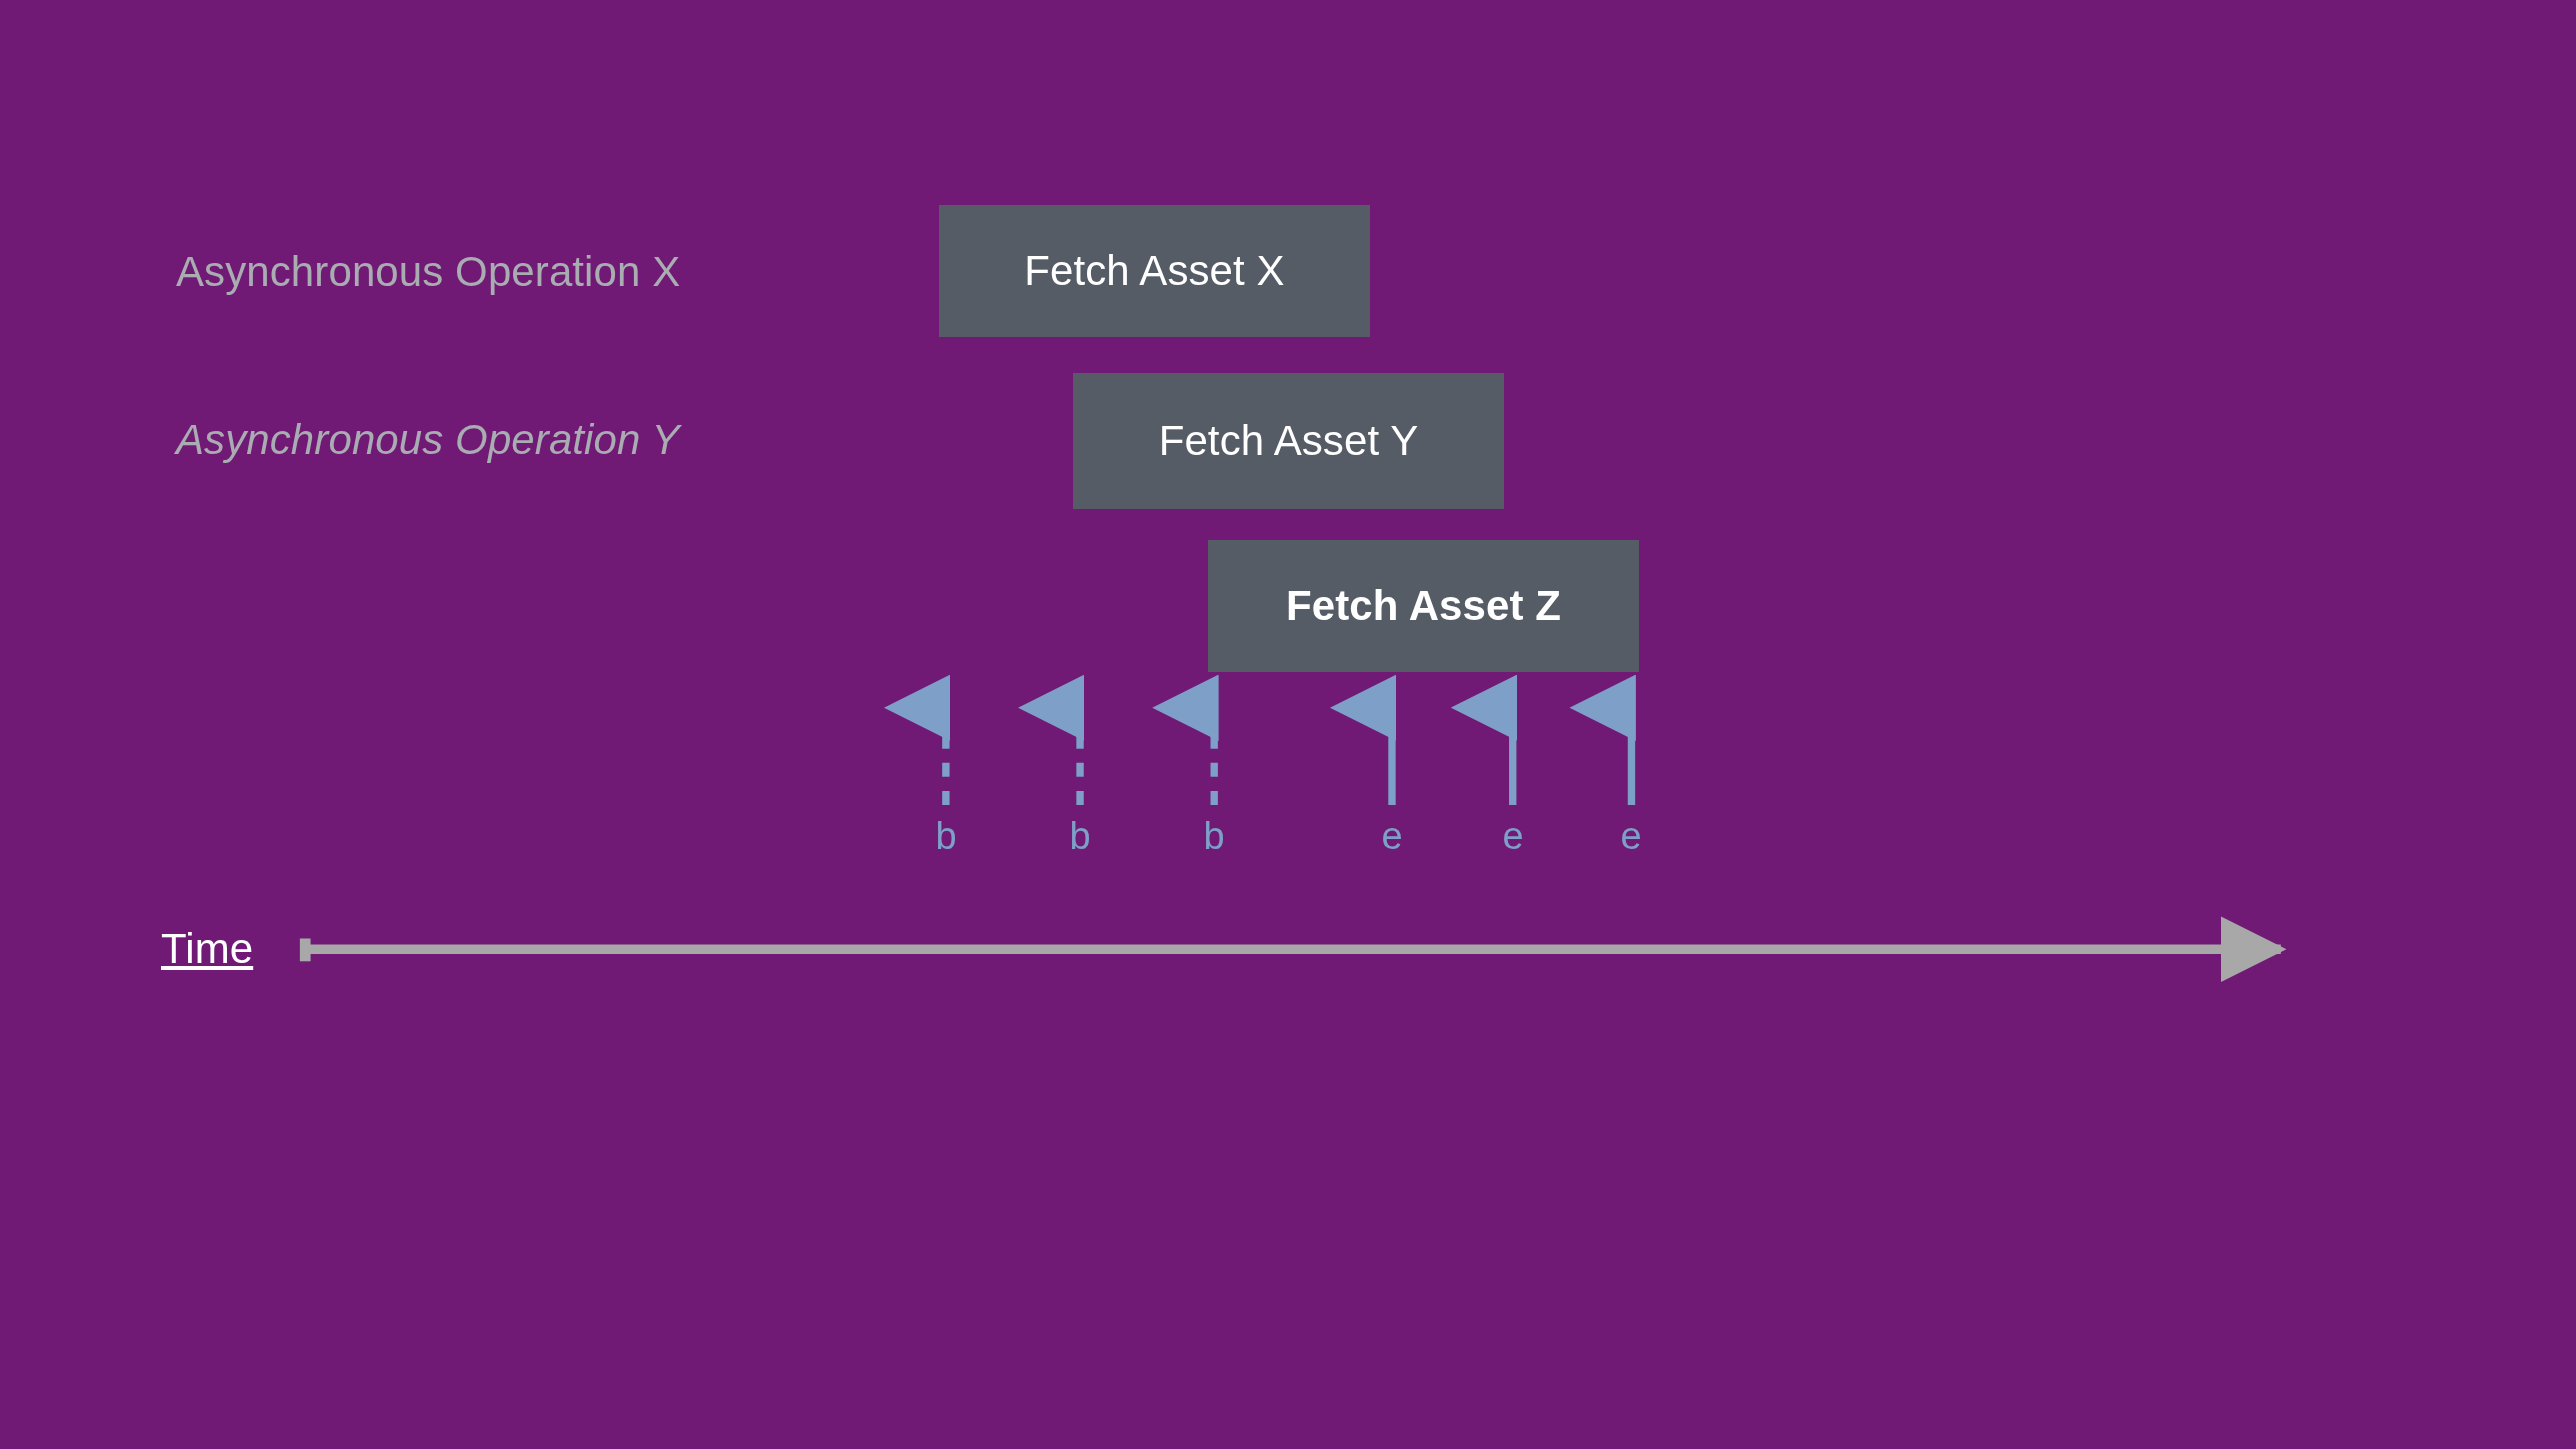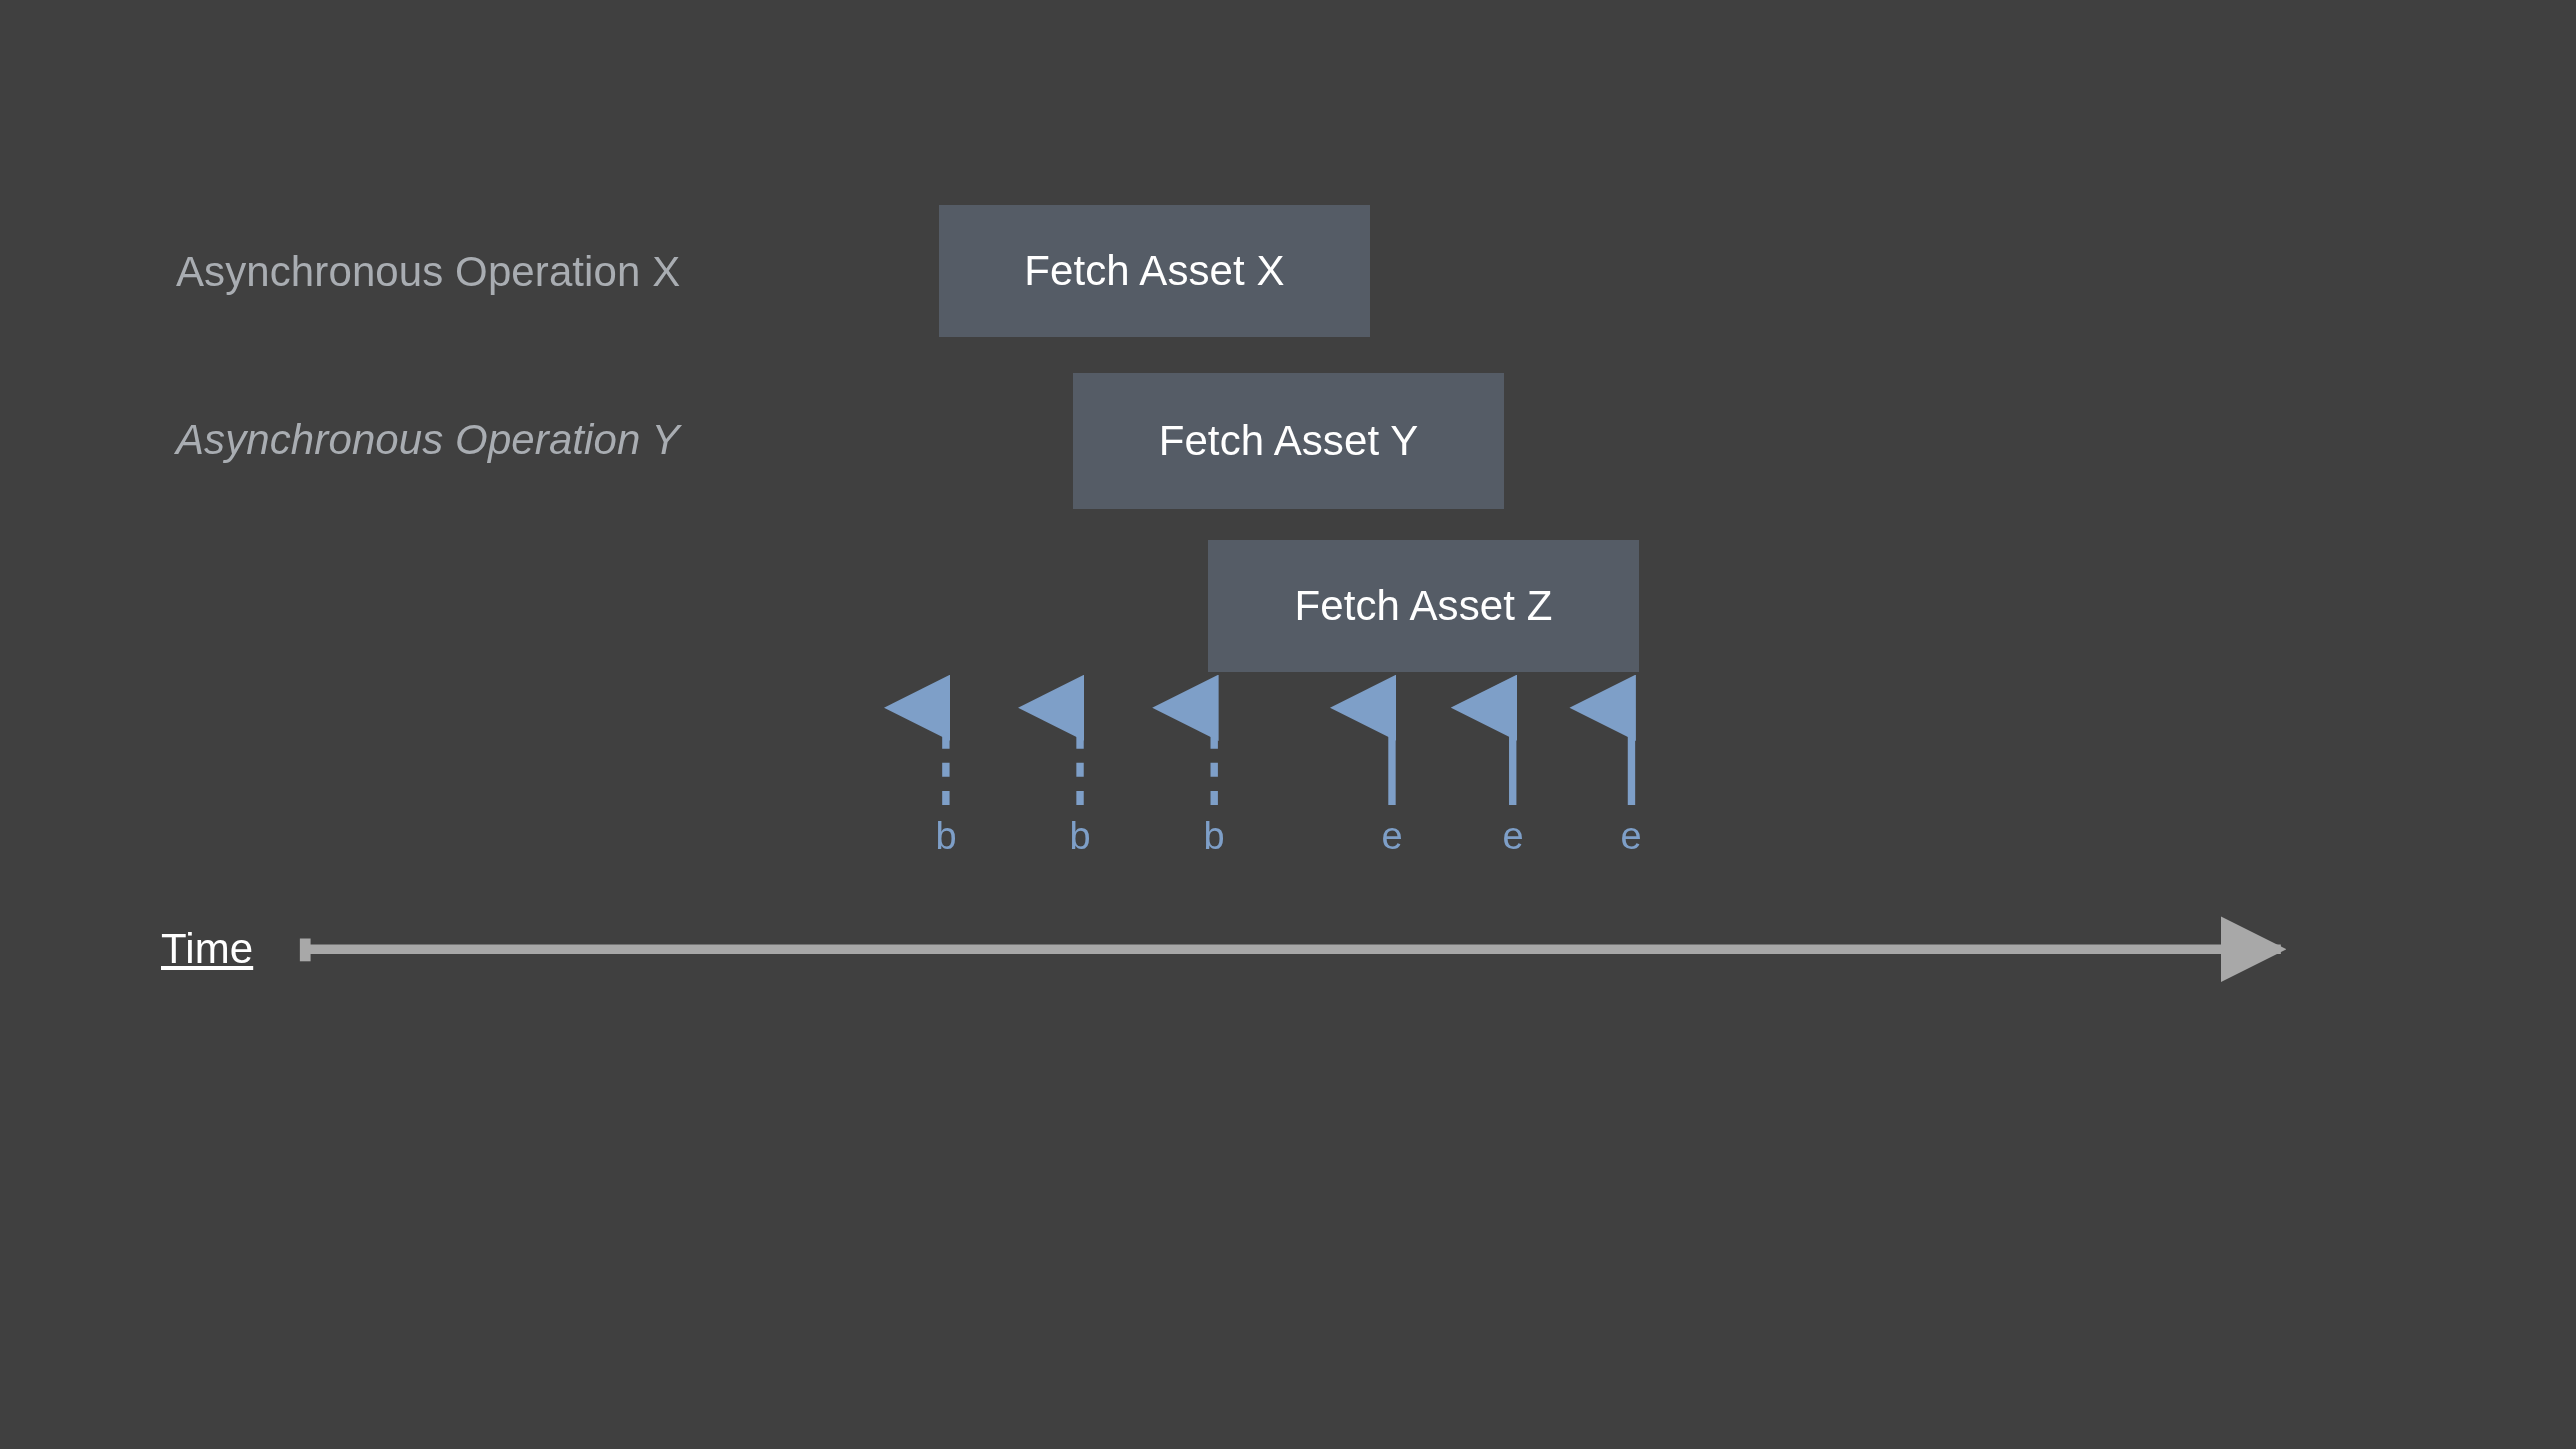--- a/index.html
+++ b/index.html
@@ -12,21 +12,21 @@
     width: 2576px;
     height: 1449px;
     overflow: hidden;
     font-family: "Liberation Sans", sans-serif;
     -webkit-font-smoothing: antialiased;
   }
   #stage {
     position: relative;
     width: 2576px;
     height: 1449px;
-    background: #404040;
+    background: #701a75;
   }
   .diagram-svg {
     position: absolute;
     left: 0;
     top: 0;
     width: 2576px;
     height: 1449px;
     display: block;
   }
   
@@ -111,21 +111,21 @@
 
   <div class="op-label" style="left:176px; top:251px;">Asynchronous Operation X</div>
   <div class="op-label" style="left:176px; top:419px;font-style:italic;">Asynchronous Operation Y</div>
 
   <div class="task-bar" style="left:939px; top:205px; width:431px; height:132px;">
     <span class="task-bar-label">Fetch Asset X</span>
   </div>
   <div class="task-bar" style="left:1073px; top:373px; width:431px; height:136px;">
     <span class="task-bar-label">Fetch Asset Y</span>
   </div>
-  <div class="task-bar" style="left:1208px; top:540px; width:431px; height:132px;">
+  <div class="task-bar" style="left:1208px; top:540px; width:431px; height:132px;font-weight:bold;">
     <span class="task-bar-label">Fetch Asset Z</span>
   </div>
 
   <div class="marker-label" style="left:946px; top:817px;">b</div>
   <div class="marker-label" style="left:1080px; top:817px;">b</div>
   <div class="marker-label" style="left:1214px; top:817px;">b</div>
 
   <div class="marker-label" style="left:1392px; top:817px;">e</div>
   <div class="marker-label" style="left:1513px; top:817px;">e</div>
   <div class="marker-label" style="left:1631px; top:817px;">e</div>

